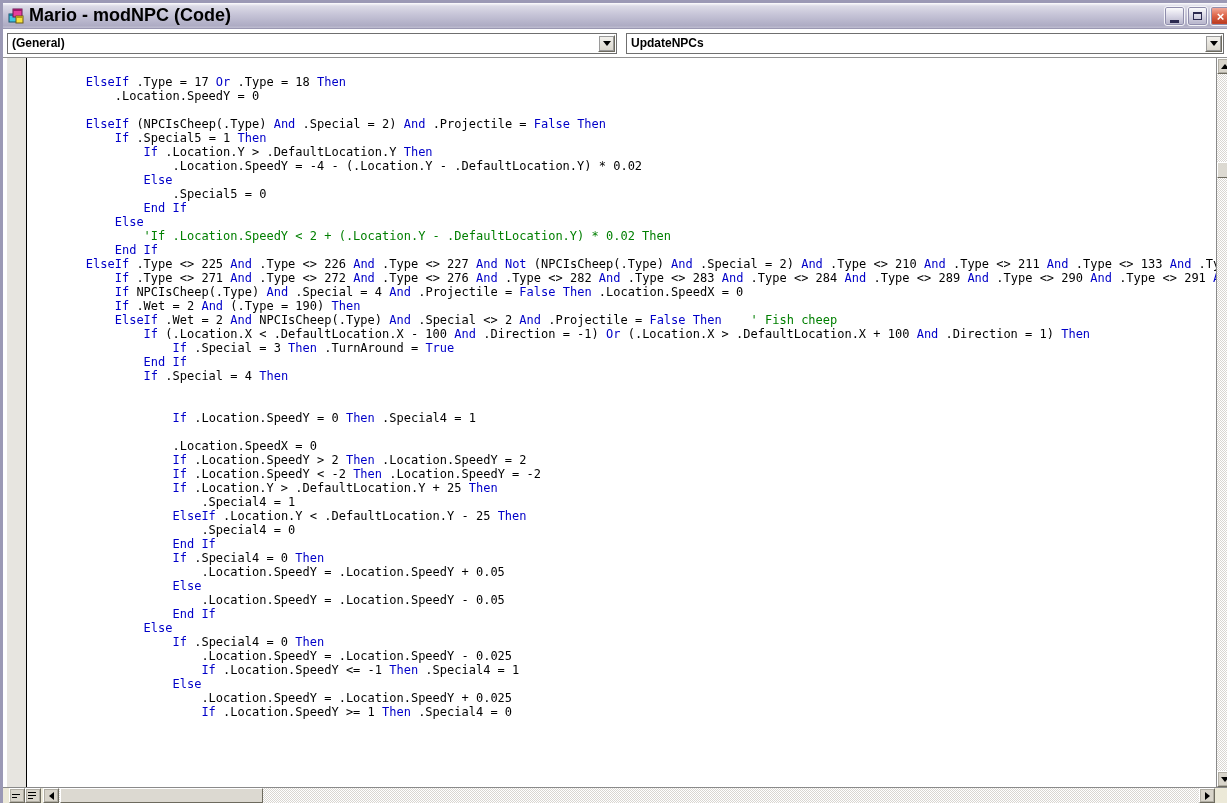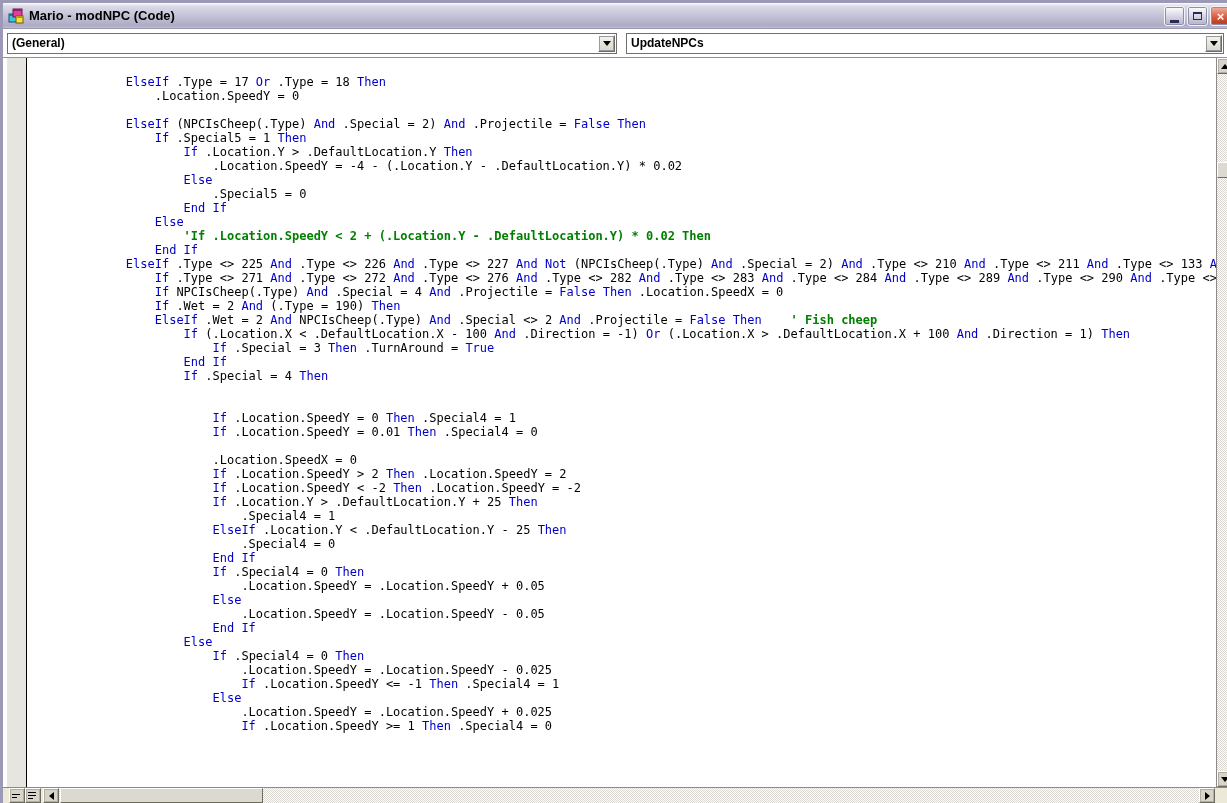--- a/index.html
+++ b/index.html
@@ -7,21 +7,21 @@
               font-family:"Liberation Sans", sans-serif; }
 
   .window { position:absolute; left:0; top:0; width:1236px; height:806px;
             border:3px solid #9b99b5; background:#fff; }
 
   
   .titlebar { position:relative; width:100%; height:26px;
     background:linear-gradient(180deg,#fdfdfe 0%,#dcdbe7 12%,#c7c5d8 45%,#aeacc4 90%,#bfbdd0 100%);
     display:flex; align-items:center; padding-left:5px; border-bottom:1px solid #9a98b2; }
   .title-icon { width:16px; height:16px; display:inline-block; }
-  .title-text { font-size:13px; font-weight:bold; color:#000; margin-left:5px; }
+  .title-text { font-size:18px; font-weight:bold; color:#000; margin-left:5px; }
   .win-buttons { position:absolute; right:2px; top:3px; display:flex; gap:2px; }
   .winbtn { width:21px; height:20px; border-radius:3px; border:1px solid #f4f4f8;
     box-shadow:inset 0 0 0 1px #8f8dac;
     background:linear-gradient(180deg,#ffffff,#dddbe8 45%,#b9b7cd 90%,#ccc9db 100%);
     display:flex; align-items:center; justify-content:center; cursor:default; }
   .winbtn.close { background:linear-gradient(180deg,#f3b2a4,#e06a4e 45%,#bd3d22 88%,#d4553d 100%);
     color:#fff; font-weight:bold; font-size:13px; }
   .glyph-min { width:9px; height:3px; background:#2c2a50; margin-top:10px; }
   .glyph-max { width:9px; height:8px; border:1px solid #2c2a50; border-top-width:2px; }
 
@@ -44,23 +44,23 @@
   .tri-right{ width:0; height:0; border-top:4px solid transparent; border-bottom:4px solid transparent;
               border-left:5px solid #000; }
 
   
   .code-region { position:relative; width:100%; height:729px; background:#fff; overflow:hidden; }
   .margin-bar { position:absolute; left:4px; top:0; bottom:0; width:20px;
                 background:#e7e5e0; border-right:1px solid #000; }
   .code-editor { position:absolute; left:25px; top:0; right:17px; bottom:0; overflow:hidden;
                  font-family:"DejaVu Sans Mono","Liberation Mono",monospace;
                  font-size:12px; line-height:14px; padding-top:3px; cursor:text; }
-  .code-line { height:14px; white-space:pre;margin-left:40px; }
+  .code-line { height:14px; white-space:pre; }
   .tok-k { color:var(--kw,#0000c8); }
-  .tok-c { color:var(--cm,#007f00);font-weight:bold; }
+  .tok-c { color:var(--cm,#007f00); }
   .tok-t { color:var(--tx,#000000); }
 
   .checker { background-color:#ffffff;
     background-image:
       linear-gradient(45deg,#d9d6d1 25%,transparent 25%,transparent 75%,#d9d6d1 75%),
       linear-gradient(45deg,#d9d6d1 25%,transparent 25%,transparent 75%,#d9d6d1 75%);
     background-size:2px 2px; background-position:0 0,1px 1px; }
 
   .sbtn { background:#d8d4ca; border:1px solid; border-color:#ffffff #6d6a5e #6d6a5e #ffffff;
           box-shadow:0 0 0 1px #b0ada3 inset; display:flex; align-items:center; justify-content:center; }
@@ -149,21 +149,20 @@
           <div class="code-line"><span class="tok-t">            </span><span class="tok-k">If</span><span class="tok-t"> NPCIsCheep(.Type) </span><span class="tok-k">And</span><span class="tok-t"> .Special = 4 </span><span class="tok-k">And</span><span class="tok-t"> .Projectile = </span><span class="tok-k">False</span><span class="tok-t"> </span><span class="tok-k">Then</span><span class="tok-t"> .Location.SpeedX = 0</span></div>
           <div class="code-line"><span class="tok-t">            </span><span class="tok-k">If</span><span class="tok-t"> .Wet = 2 </span><span class="tok-k">And</span><span class="tok-t"> (.Type = 190) </span><span class="tok-k">Then</span></div>
           <div class="code-line"><span class="tok-t">            </span><span class="tok-k">ElseIf</span><span class="tok-t"> .Wet = 2 </span><span class="tok-k">And</span><span class="tok-t"> NPCIsCheep(.Type) </span><span class="tok-k">And</span><span class="tok-t"> .Special &lt;&gt; 2 </span><span class="tok-k">And</span><span class="tok-t"> .Projectile = </span><span class="tok-k">False</span><span class="tok-t"> </span><span class="tok-k">Then</span><span class="tok-c">    ' Fish cheep</span></div>
           <div class="code-line"><span class="tok-t">                </span><span class="tok-k">If</span><span class="tok-t"> (.Location.X &lt; .DefaultLocation.X - 100 </span><span class="tok-k">And</span><span class="tok-t"> .Direction = -1) </span><span class="tok-k">Or</span><span class="tok-t"> (.Location.X &gt; .DefaultLocation.X + 100 </span><span class="tok-k">And</span><span class="tok-t"> .Direction = 1) </span><span class="tok-k">Then</span></div>
           <div class="code-line"><span class="tok-t">                    </span><span class="tok-k">If</span><span class="tok-t"> .Special = 3 </span><span class="tok-k">Then</span><span class="tok-t"> .TurnAround = </span><span class="tok-k">True</span></div>
           <div class="code-line"><span class="tok-t">                </span><span class="tok-k">End If</span></div>
           <div class="code-line"><span class="tok-t">                </span><span class="tok-k">If</span><span class="tok-t"> .Special = 4 </span><span class="tok-k">Then</span></div>
           <div class="code-line">&nbsp;</div>
           <div class="code-line">&nbsp;</div>
           <div class="code-line"><span class="tok-t">                    </span><span class="tok-k">If</span><span class="tok-t"> .Location.SpeedY = 0 </span><span class="tok-k">Then</span><span class="tok-t"> .Special4 = 1</span></div>
-          <div class="code-line"><span class="tok-t">                    </span><span class="tok-k">If</span><span class="tok-t"> .Location.SpeedY = 0.01 </span><span class="tok-k">Then</span><span class="tok-t"> .Special4 = 0</span></div>
           <div class="code-line">&nbsp;</div>
           <div class="code-line"><span class="tok-t">                    .Location.SpeedX = 0</span></div>
           <div class="code-line"><span class="tok-t">                    </span><span class="tok-k">If</span><span class="tok-t"> .Location.SpeedY &gt; 2 </span><span class="tok-k">Then</span><span class="tok-t"> .Location.SpeedY = 2</span></div>
           <div class="code-line"><span class="tok-t">                    </span><span class="tok-k">If</span><span class="tok-t"> .Location.SpeedY &lt; -2 </span><span class="tok-k">Then</span><span class="tok-t"> .Location.SpeedY = -2</span></div>
           <div class="code-line"><span class="tok-t">                    </span><span class="tok-k">If</span><span class="tok-t"> .Location.Y &gt; .DefaultLocation.Y + 25 </span><span class="tok-k">Then</span></div>
           <div class="code-line"><span class="tok-t">                        .Special4 = 1</span></div>
           <div class="code-line"><span class="tok-t">                    </span><span class="tok-k">ElseIf</span><span class="tok-t"> .Location.Y &lt; .DefaultLocation.Y - 25 </span><span class="tok-k">Then</span></div>
           <div class="code-line"><span class="tok-t">                        .Special4 = 0</span></div>
           <div class="code-line"><span class="tok-t">                    </span><span class="tok-k">End If</span></div>
           <div class="code-line"><span class="tok-t">                    </span><span class="tok-k">If</span><span class="tok-t"> .Special4 = 0 </span><span class="tok-k">Then</span></div>

